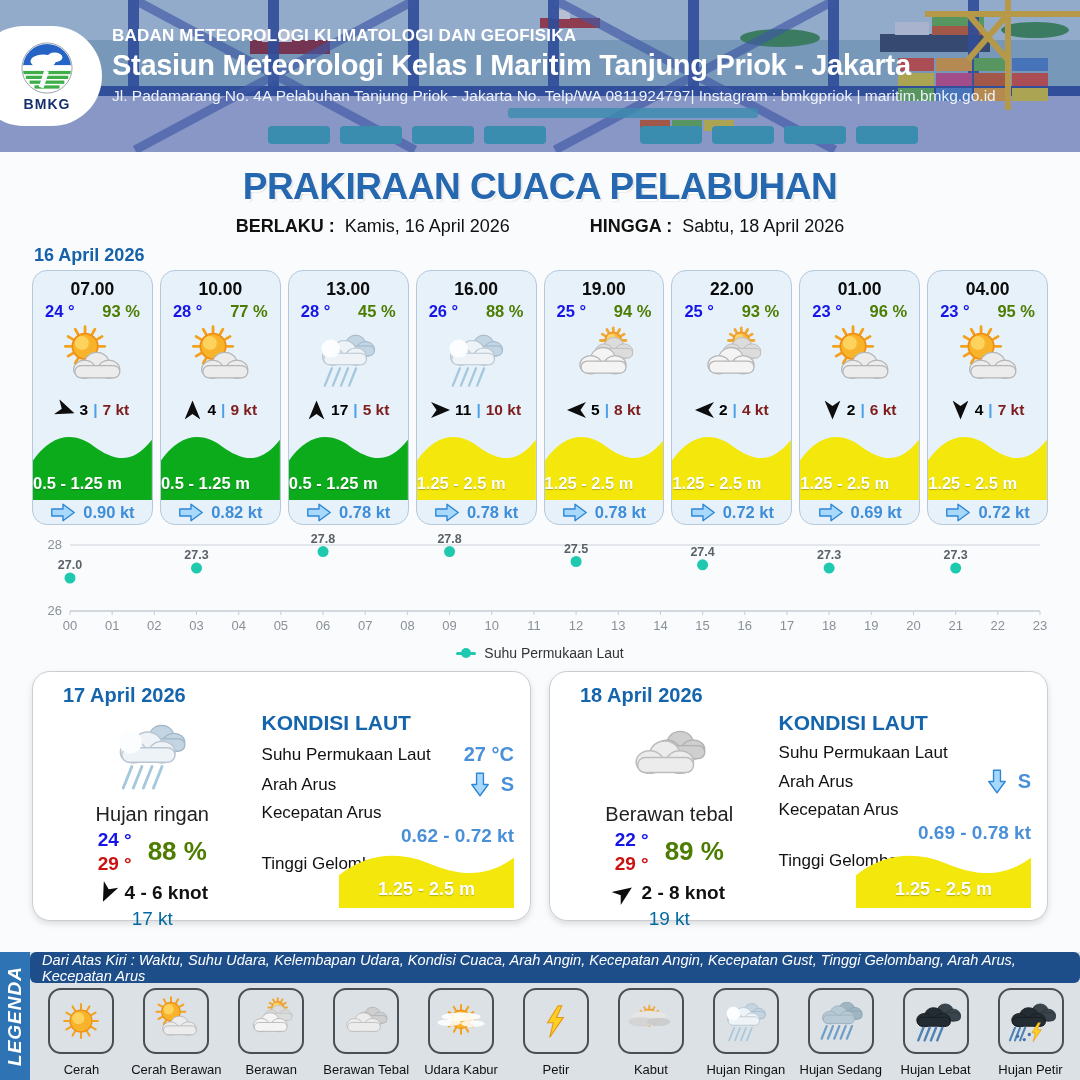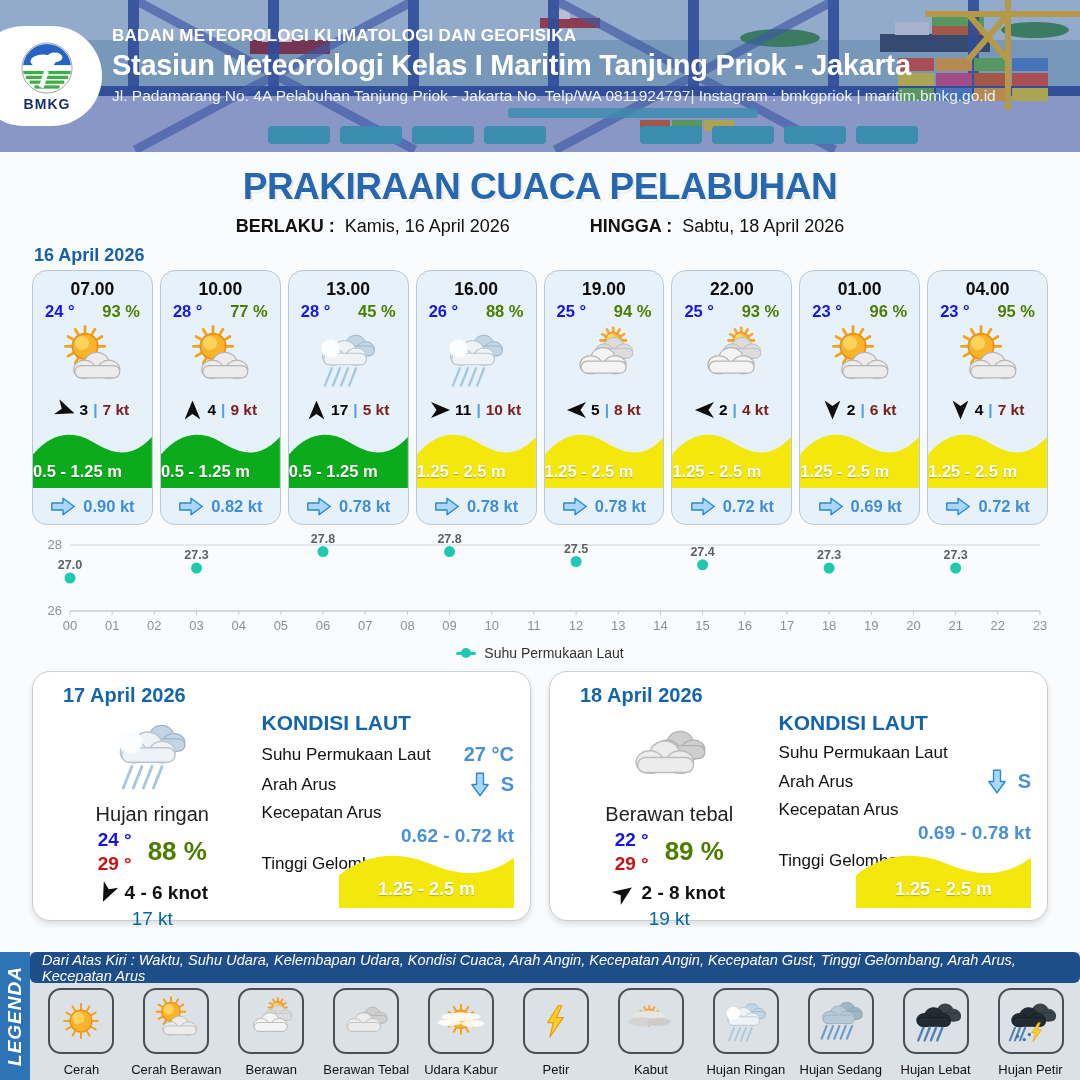--- a/index.html
+++ b/index.html
@@ -29,21 +29,21 @@
   .fcard{background:#e7f1fa;border:1px solid #b5c9da;border-radius:15px;height:253px;overflow:hidden;display:flex;flex-direction:column;}
   .fc-time{text-align:center;font-size:17.5px;font-weight:bold;color:#0b0b0b;margin-top:8px;}
   .fc-th{display:flex;justify-content:space-between;padding:2px 12px 0 12px;font-weight:bold;font-size:16.5px;}
   .fc-temp{color:#1515e8;} .fc-hum{color:#4c7c00;}
   .fc-icon{height:76px;display:flex;align-items:center;justify-content:center;}
   .fc-wind{display:flex;align-items:center;justify-content:center;gap:5px;font-size:15.5px;font-weight:bold;height:26px;}
   .fc-wind .pipe{color:#4da0e8;} .fc-wind .gust{color:#7f1d1d;}
   .fc-wave{position:relative;height:65px;flex:1 1 auto;}
   .fc-wave svg{position:absolute;inset:0;width:100%;height:100%;}
   .fc-wave .wtext{position:absolute;left:0;right:0;bottom:7px;text-align:left;color:#fff;font-weight:bold;font-size:16.5px;text-shadow:0 1px 1px rgba(0,0,0,.25);}
-  .fc-cur{height:36px;display:flex;align-items:center;justify-content:center;gap:7px;color:#3f8ed8;font-weight:bold;font-size:16.5px;}
+  .fc-cur{height:24px;display:flex;align-items:center;justify-content:center;gap:7px;color:#3f8ed8;font-weight:bold;font-size:16.5px;}
 
   
   .chart-block{margin:6px 32px 0 32px;}
   .chart-legend{display:flex;align-items:center;justify-content:center;gap:8px;font-size:14px;color:#333;margin-top:2px;}
   .lg-marker{position:relative;width:20px;height:10px;}
   .lg-marker::before{content:"";position:absolute;left:0;right:0;top:4px;height:3px;background:#1ec9b0;border-radius:2px;}
   .lg-marker::after{content:"";position:absolute;left:5px;top:0;width:10px;height:10px;background:#1ec9b0;border-radius:50%;}
 
   
   .day-cards{display:grid;grid-template-columns:1fr 1fr;gap:18px;margin:10px 32px 0 32px;}

